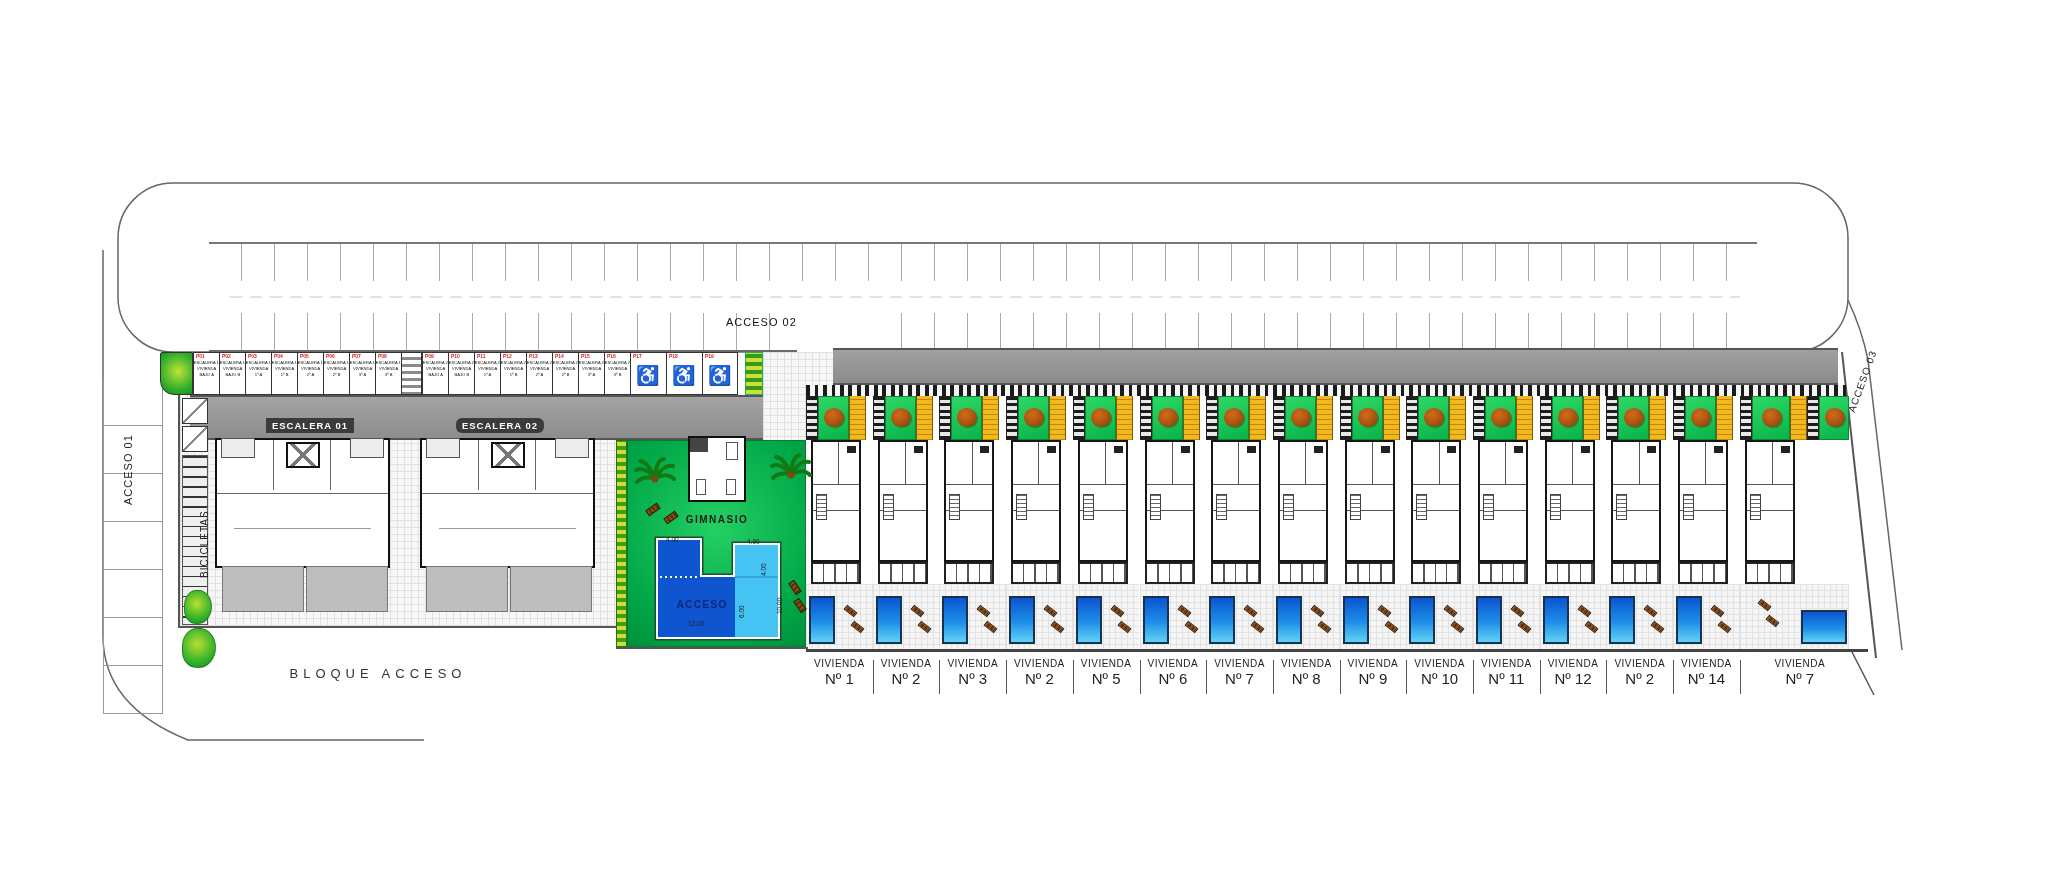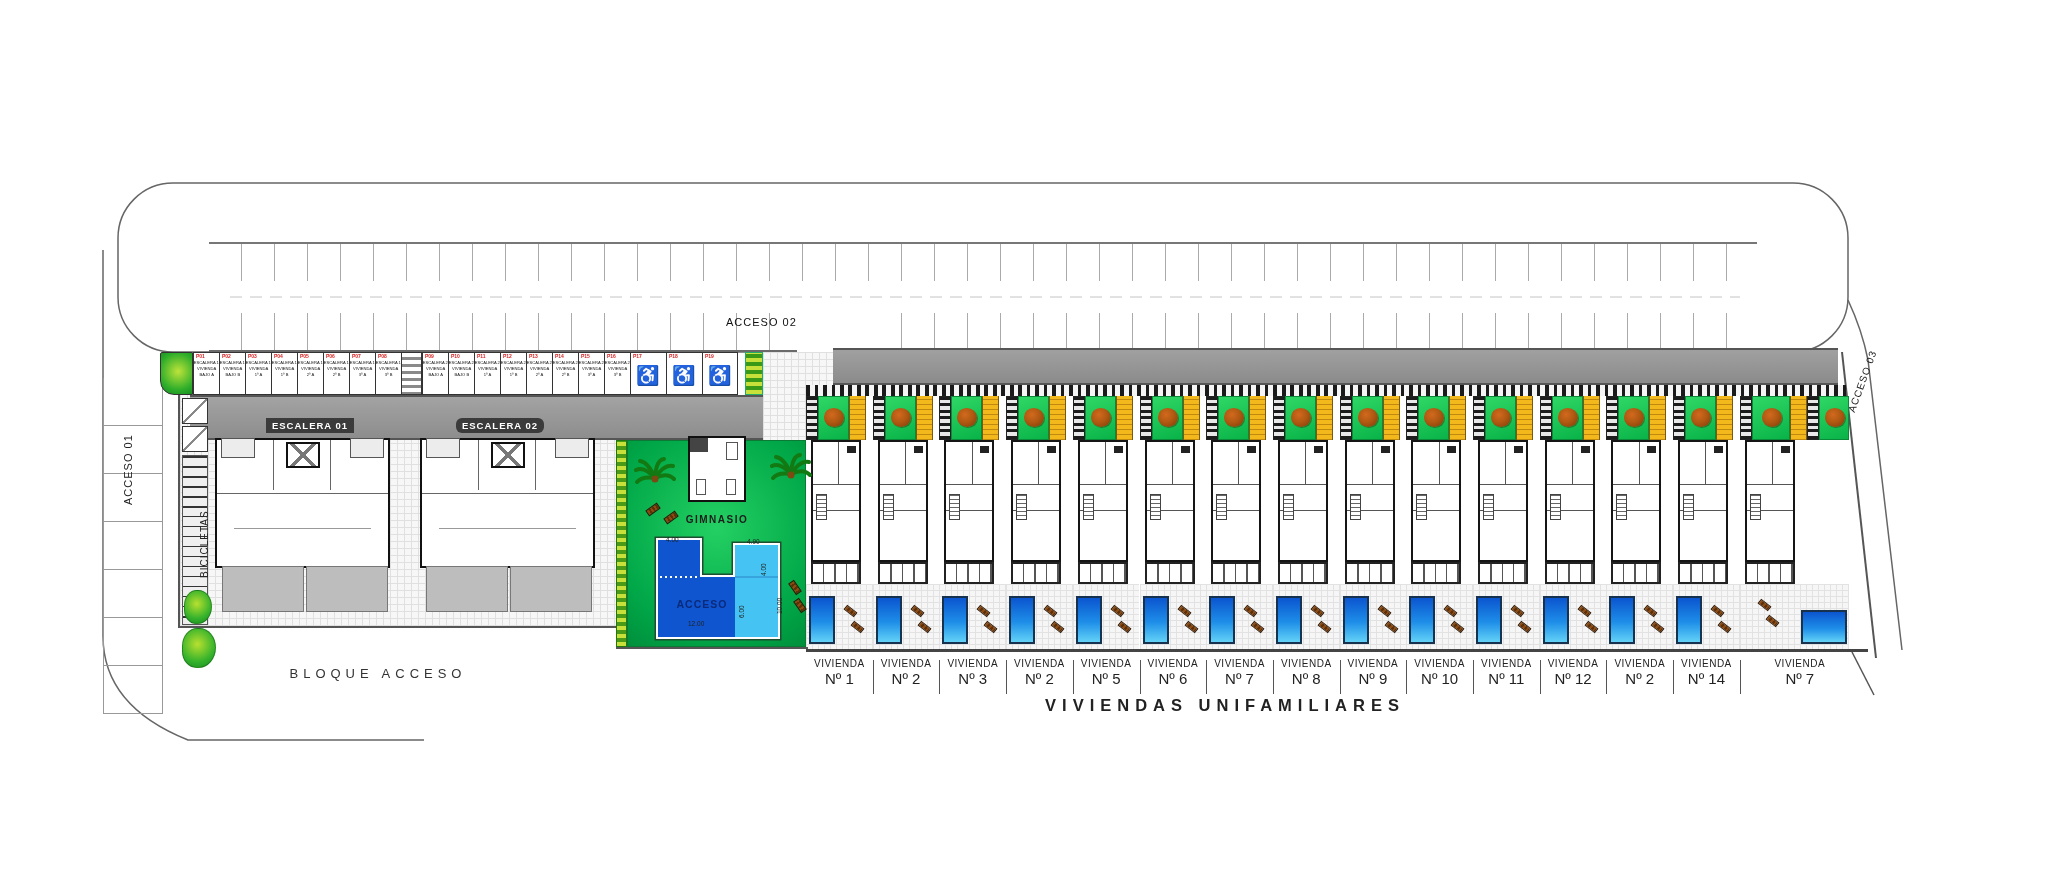--- a/index.html
+++ b/index.html
@@ -793,17 +793,16 @@
         <span class="ul2">Nº 14</span>
       </div>
       <i class="ltick" style="left: 1673.1px;"></i>
       <div class="ulabel" style="left: 1739.8px; width: 120px;">
         <span class="ul1">VIVIENDA</span>
         <span class="ul2">Nº 7</span>
       </div>
       <i class="ltick" style="left: 1739.8px;"></i>
     </div>
 
-  <div class="abs" id="vu-heading">VIVIENDAS UNIFAMILIARES</div>
   <div class="abs" id="bloque-label">BLOQUE ACCESO</div>
   <div class="abs" id="acceso03-label">ACCESO 03</div>
 
 </div>
 
 </body></html>

